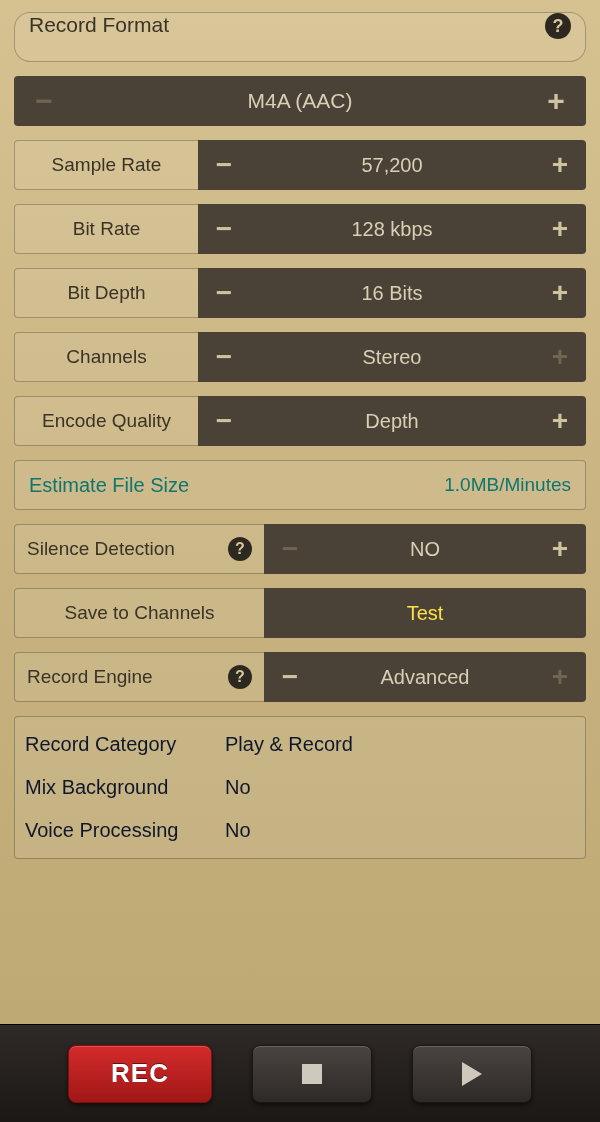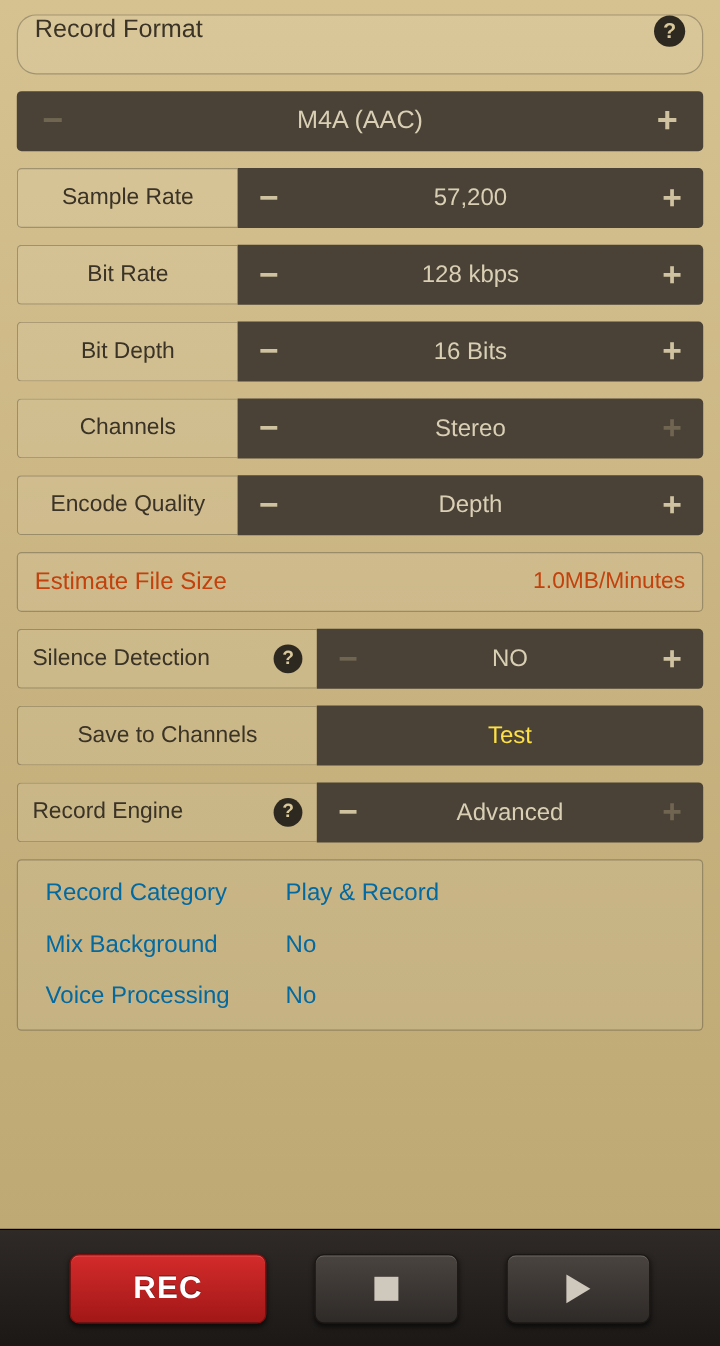--- a/index.html
+++ b/index.html
@@ -133,30 +133,30 @@
     font-size: 20px;
   }
   .info-row {
     height: 50px;
     border: 1px solid rgba(0,0,0,0.25);
     border-radius: 4px;
     background: rgba(255,255,255,0.08);
     display: flex;
     align-items: center;
     padding: 0 14px;
-    color: #c2410c;
+    color: #0f766e;
     font-size: 20px;
   }
   .info-row .right { margin-left: auto; font-size: 19px; }
   .summary {
     border: 1px solid rgba(0,0,0,0.25);
     border-radius: 4px;
     background: rgba(255,255,255,0.08);
-    padding: 16px 23px;
-    color: #0369a1;
+    padding: 16px 10px;
+    color: #0f172a;
     font-size: 20px;
     display: flex;
     flex-direction: column;
     gap: 20px;
   }
   .summary .srow { display: flex; }
   .summary .srow .k { flex: 0 0 200px; }
   .summary .srow .v { flex: 1; }
   .toolbar {
     height: 98px;
@@ -171,21 +171,21 @@
   .tbtn {
     height: 58px;
     border-radius: 8px;
     display: flex;
     align-items: center;
     justify-content: center;
     box-shadow: inset 0 1px 0 rgba(255,255,255,0.18), 0 2px 4px rgba(0,0,0,0.6);
     cursor: pointer;
   }
   .tbtn.rec {
-    width: 164px;
+    width: 144px;
     background: linear-gradient(to bottom, #d42b2b 0%, #a11717 100%);
     color: #fff;
     font-weight: 800;
     font-size: 26px;
     letter-spacing: 1px;
     border: 1px solid #801010;
     text-shadow: 0 -1px 0 rgba(0,0,0,0.5);
   }
   .tbtn.dark {
     width: 120px;

